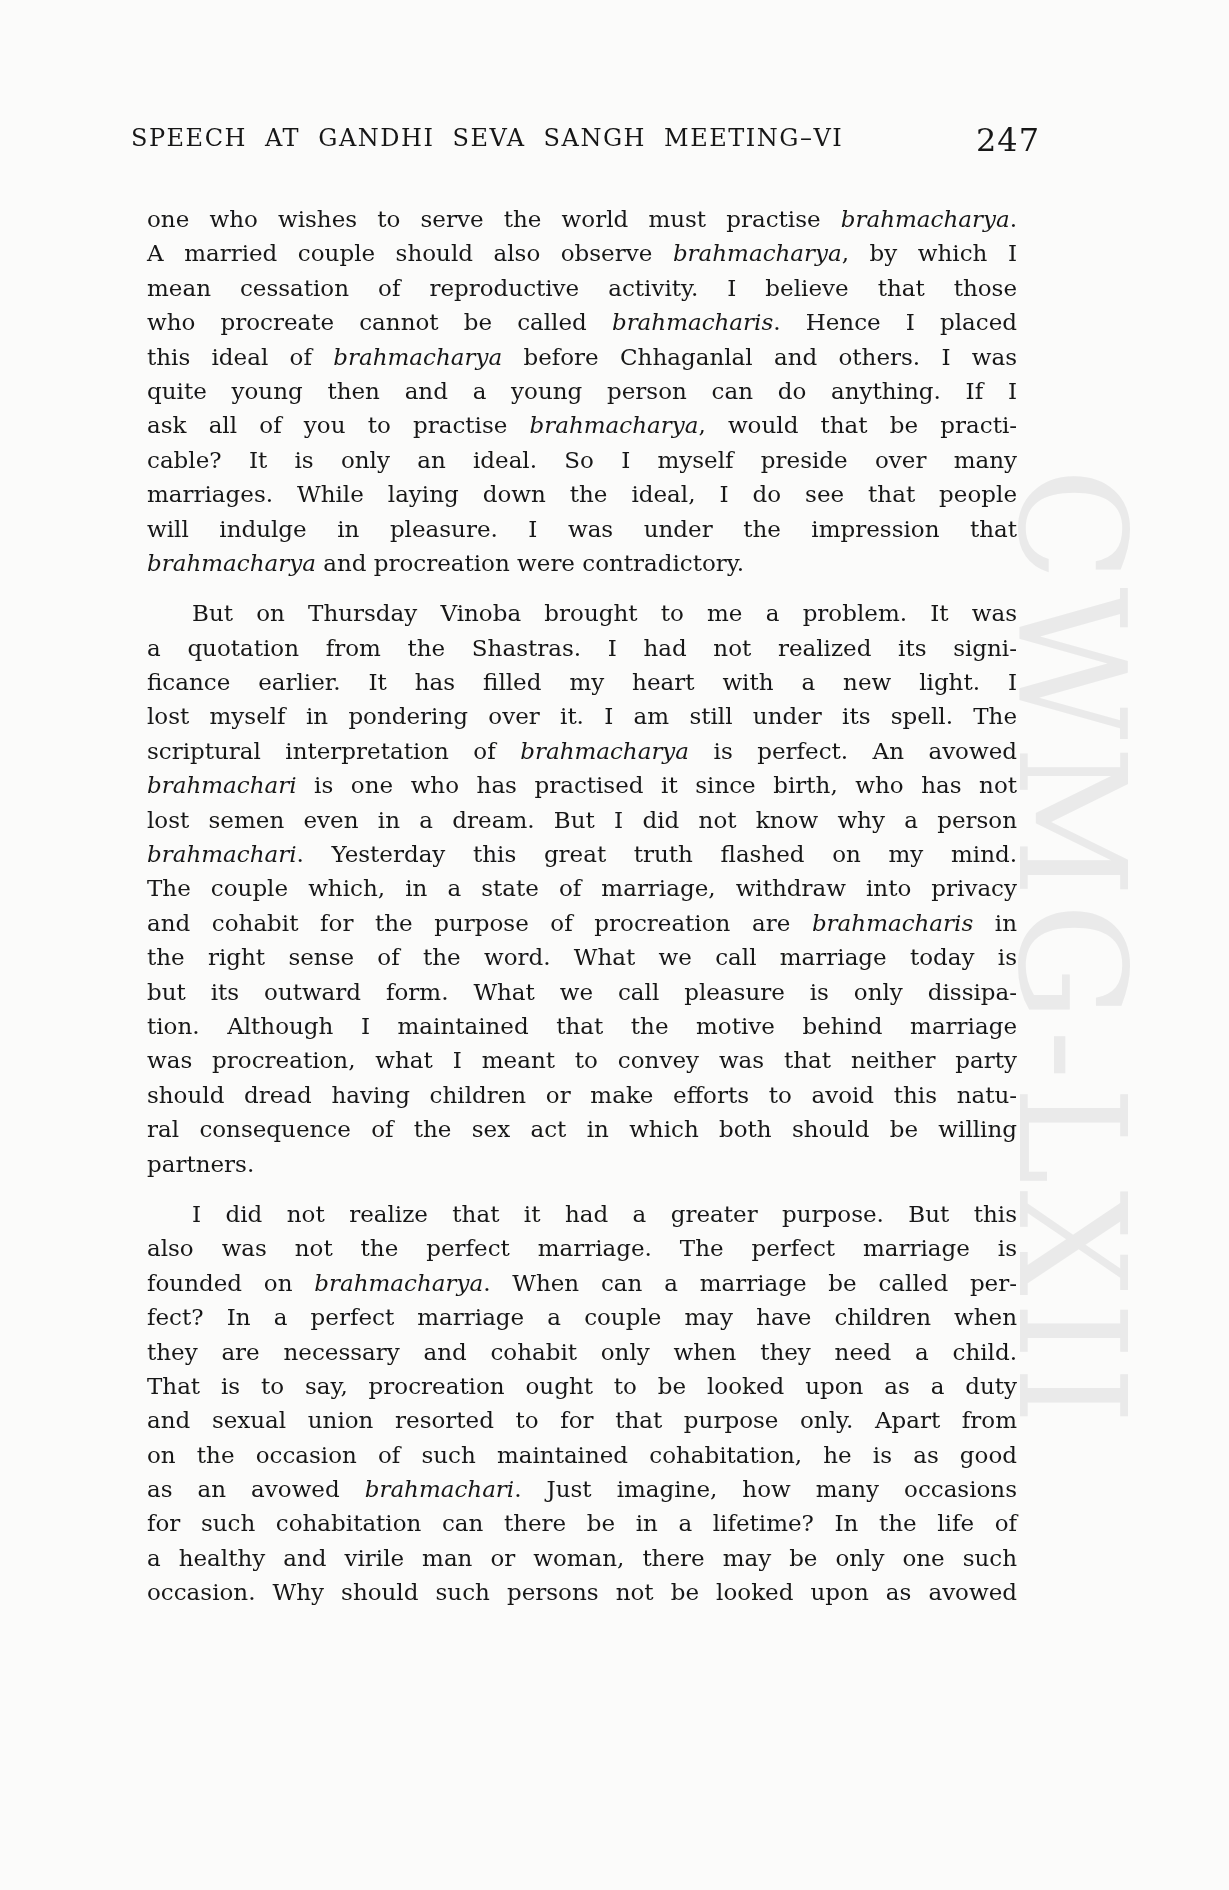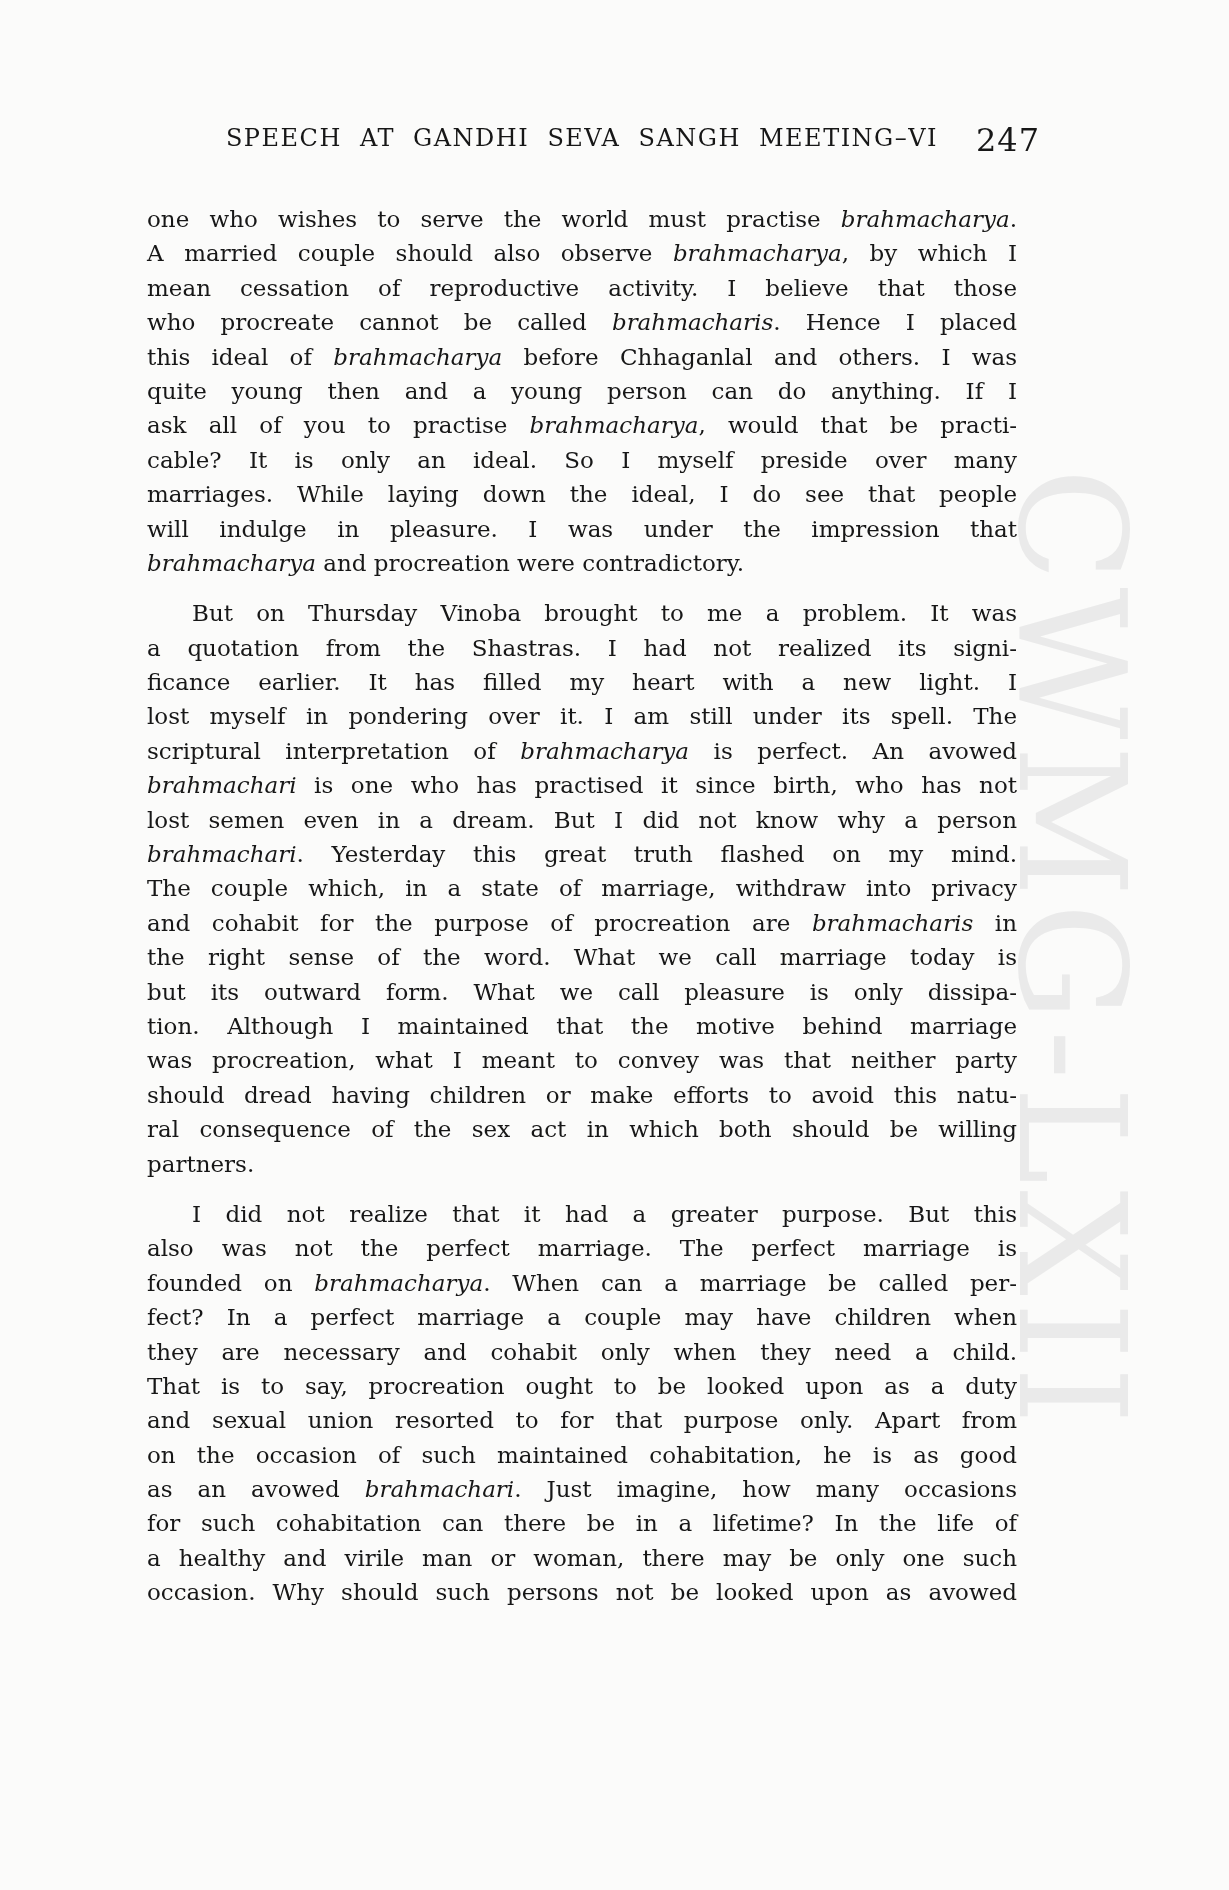--- a/index.html
+++ b/index.html
@@ -28,21 +28,21 @@
     user-select:none;
     font-family:"DejaVu Serif", serif;
     white-space:nowrap;
   }
   .running-head{
     position:absolute;
     left:131px;top:124px;width:902px;
     z-index:1;
   }
   .head-title{
-    text-align:center;
+    text-align:left;
     font-size:24px;
     letter-spacing:1.5px;
     word-spacing:9px;
     white-space:nowrap;
     color:var(--ink);
   }
   .folio{
     position:absolute;
     right:-7px;top:-3px;
     font-size:32px;

